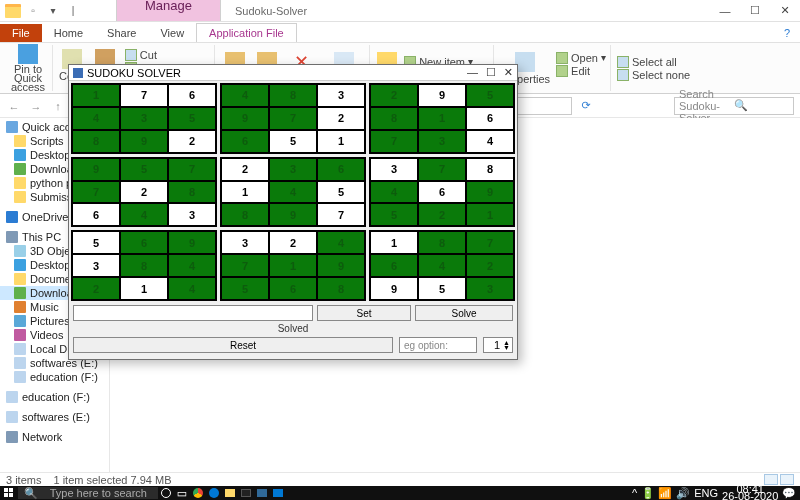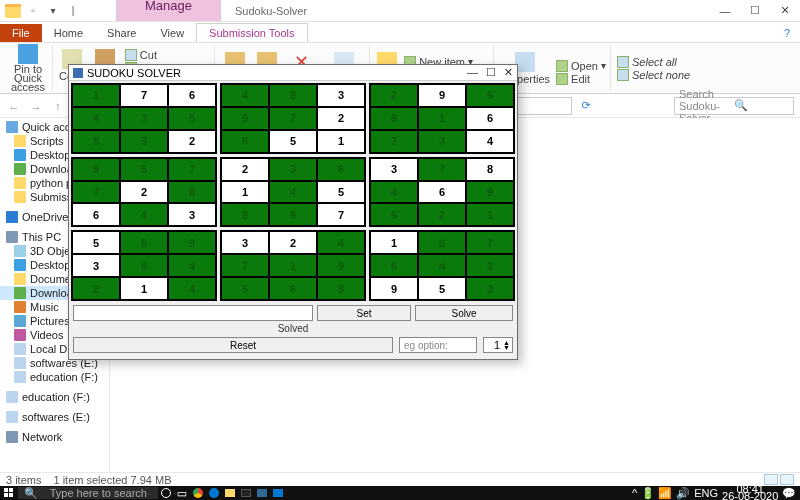--- a/index.html
+++ b/index.html
@@ -17,21 +17,21 @@
   .win-ctrls div{width:30px;height:22px;display:flex;align-items:center;justify-content:center;color:#444;}
   
   .ribtabs{height:20px;display:flex;align-items:flex-end;}
   .ribtab{padding:3px 12px;font-size:11px;color:#444;}
   .ribtab.file{background:#c2410c;color:#fff;}
   .ribtab.active{border:1px solid #d0d0d0;border-bottom:none;}
   .ribtab.pink{color:#a7368e;}
   
   .ribbon{height:52px;background:#fcfcfc;border-top:1px solid #e1e1e1;border-bottom:1px solid #d0d0d0;display:flex;align-items:center;padding:2px 4px;gap:2px;}
   .rg{display:flex;flex-direction:column;align-items:center;justify-content:center;padding:0 4px;border-right:1px solid #e5e5e5;height:100%;}
-  .rg:last-child{border-right:none;font-style:italic;}
+  .rg:last-child{border-right:none;}
   .rg .big{display:flex;flex-direction:column;align-items:center;gap:1px;font-size:10px;color:#444;}
   .rg .big .ic{width:20px;height:20px;}
   .rg .row{display:flex;gap:6px;}
   .rg .mini{font-size:10px;color:#444;display:flex;align-items:center;gap:3px;}
   .rg .mini .mic{width:12px;height:12px;background:#b1d18b;border:1px solid #8ab268;}
   
   .navrow{height:24px;display:flex;align-items:center;gap:6px;padding:2px 6px;border-bottom:1px solid #e7e7e7;}
   .navbtn{width:16px;height:16px;color:#888;display:flex;align-items:center;justify-content:center;}
   .addr{flex:0 0 500px;height:18px;border:1px solid #c9c9c9;background:#fff;}
   .search{margin-left:auto;width:120px;height:18px;border:1px solid #c9c9c9;background:#fff;display:flex;align-items:center;padding:0 4px;color:#888;}
@@ -102,21 +102,21 @@
     <div>☐</div>
     <div class="close">✕</div>
   </div>
 </div>
 
 <div class="ribtabs">
   <div class="ribtab file">File</div>
   <div class="ribtab">Home</div>
   <div class="ribtab">Share</div>
   <div class="ribtab">View</div>
-  <div class="ribtab pink active">Submission Tools</div>
+  <div class="ribtab pink active">Application File</div>
   <div style="margin-left:auto;padding:3px 10px;color:#2b7cd3">?</div>
 </div>
 
 <div class="ribbon">
   <div class="rg">
       <div class="big">
         <div class="ic" style="background:#4aa0e0"></div>
         <span style="max-width:40px;text-align:center;line-height:9px">Pin to Quick access</span>
       </div>
     </div>
@@ -177,21 +177,21 @@
       <div class="mini"><div class="mic"></div><span>Easy access</span> ▾</div>
     </div>
   </div>
     </div>
   <div class="rg">
       <div class="row">
     <div class="big">
           <div class="ic" style="background:#c7def0"></div>
           <span>Properties</span>
         </div>
-    <div style="display:flex;flex-direction:column;gap:1px;justify-content:flex-end">
+    <div style="display:flex;flex-direction:column;gap:1px;justify-content:flex-start">
       <div class="mini"><div class="mic"></div><span>Open</span> ▾</div>
       <div class="mini">
             <div class="mic"></div>
             <span>Edit</span>
           </div>
     </div>
   </div>
     </div>
   <div class="rg">
       <div style="display:flex;flex-direction:column;gap:1px">

